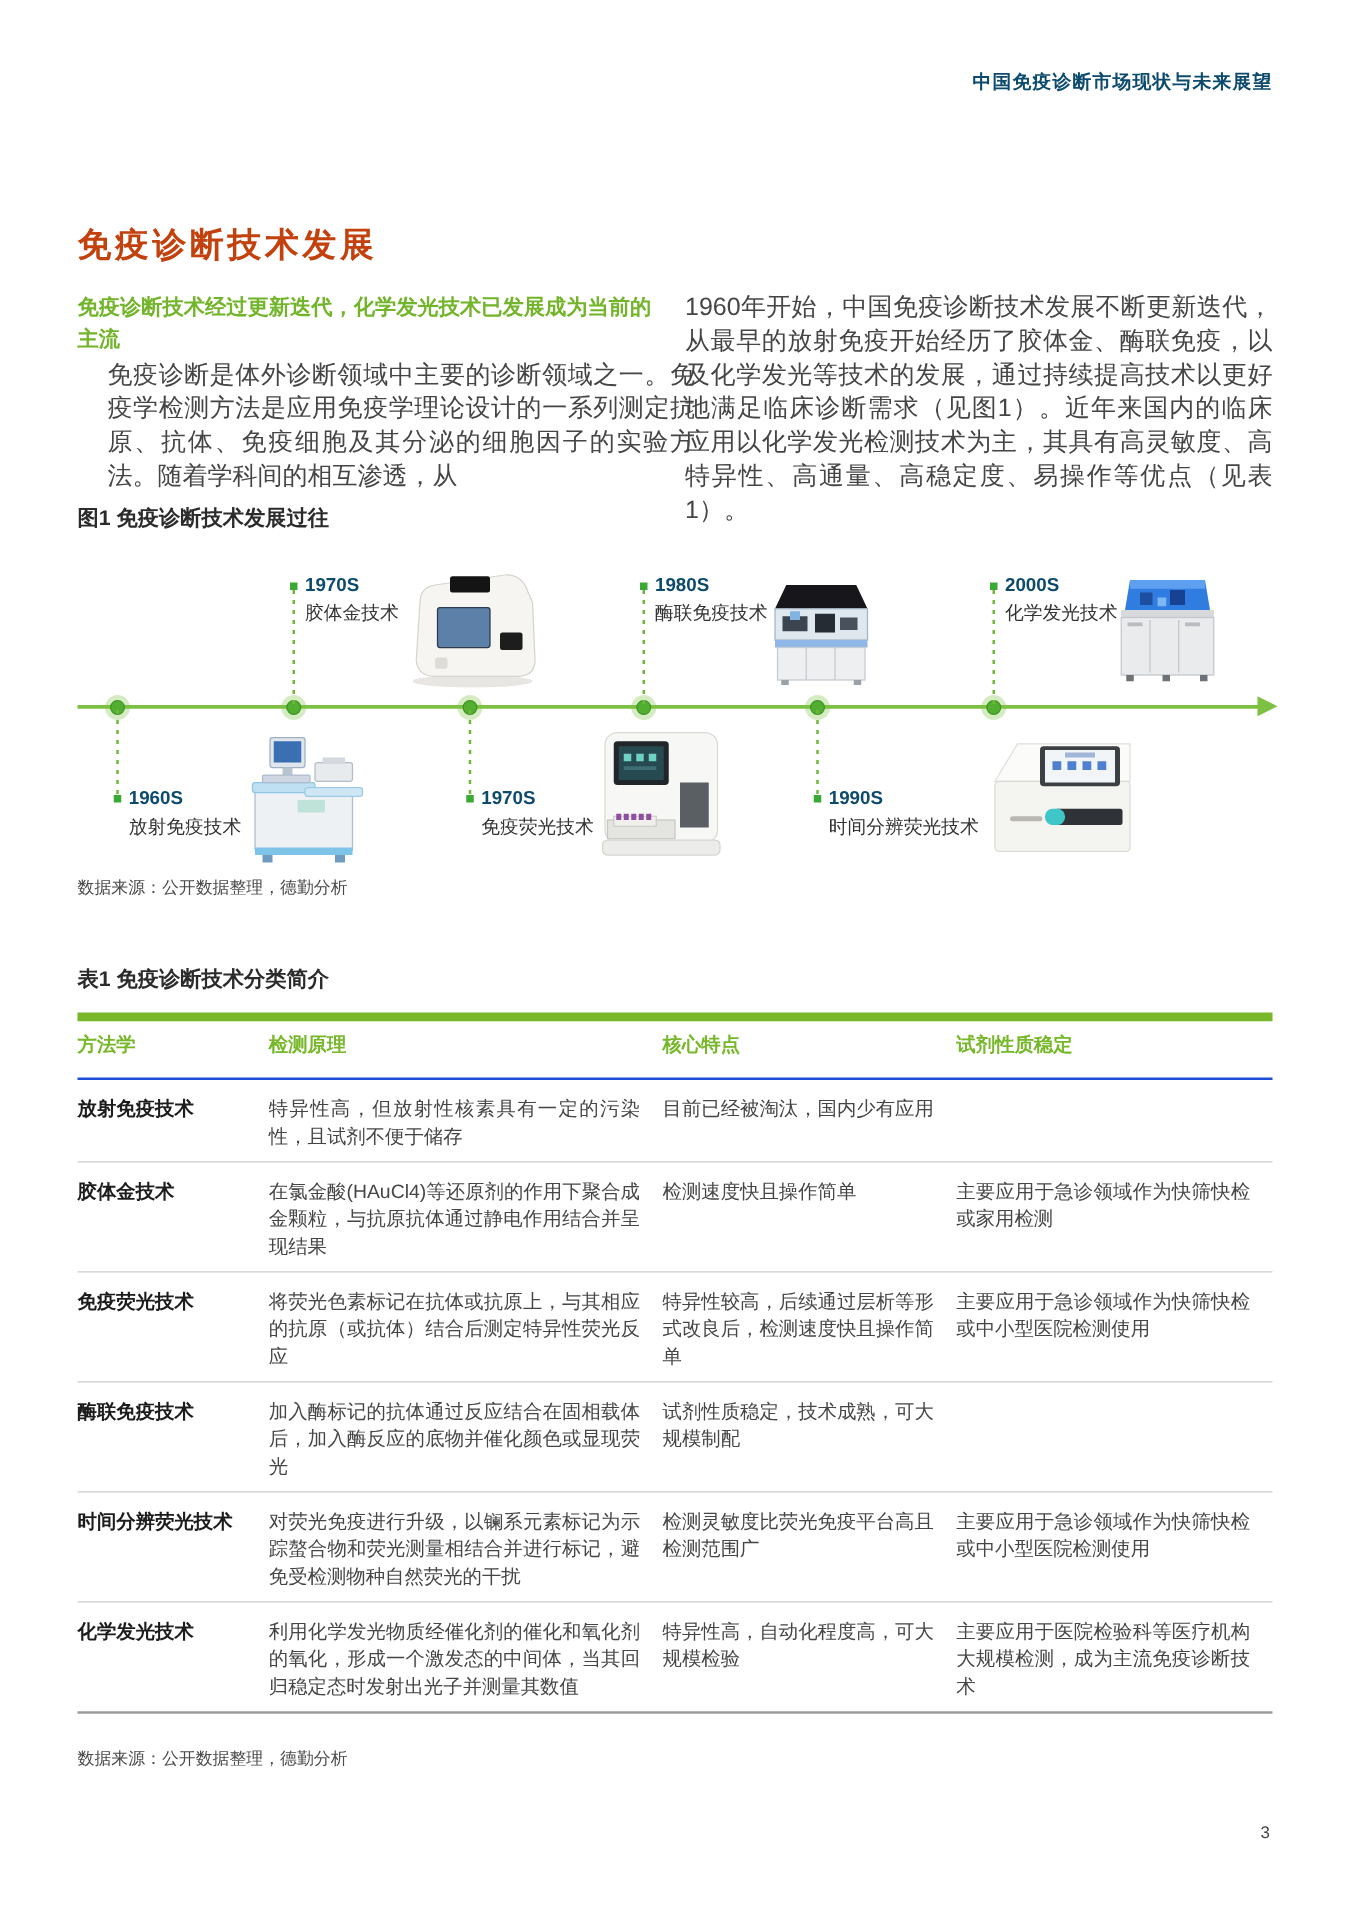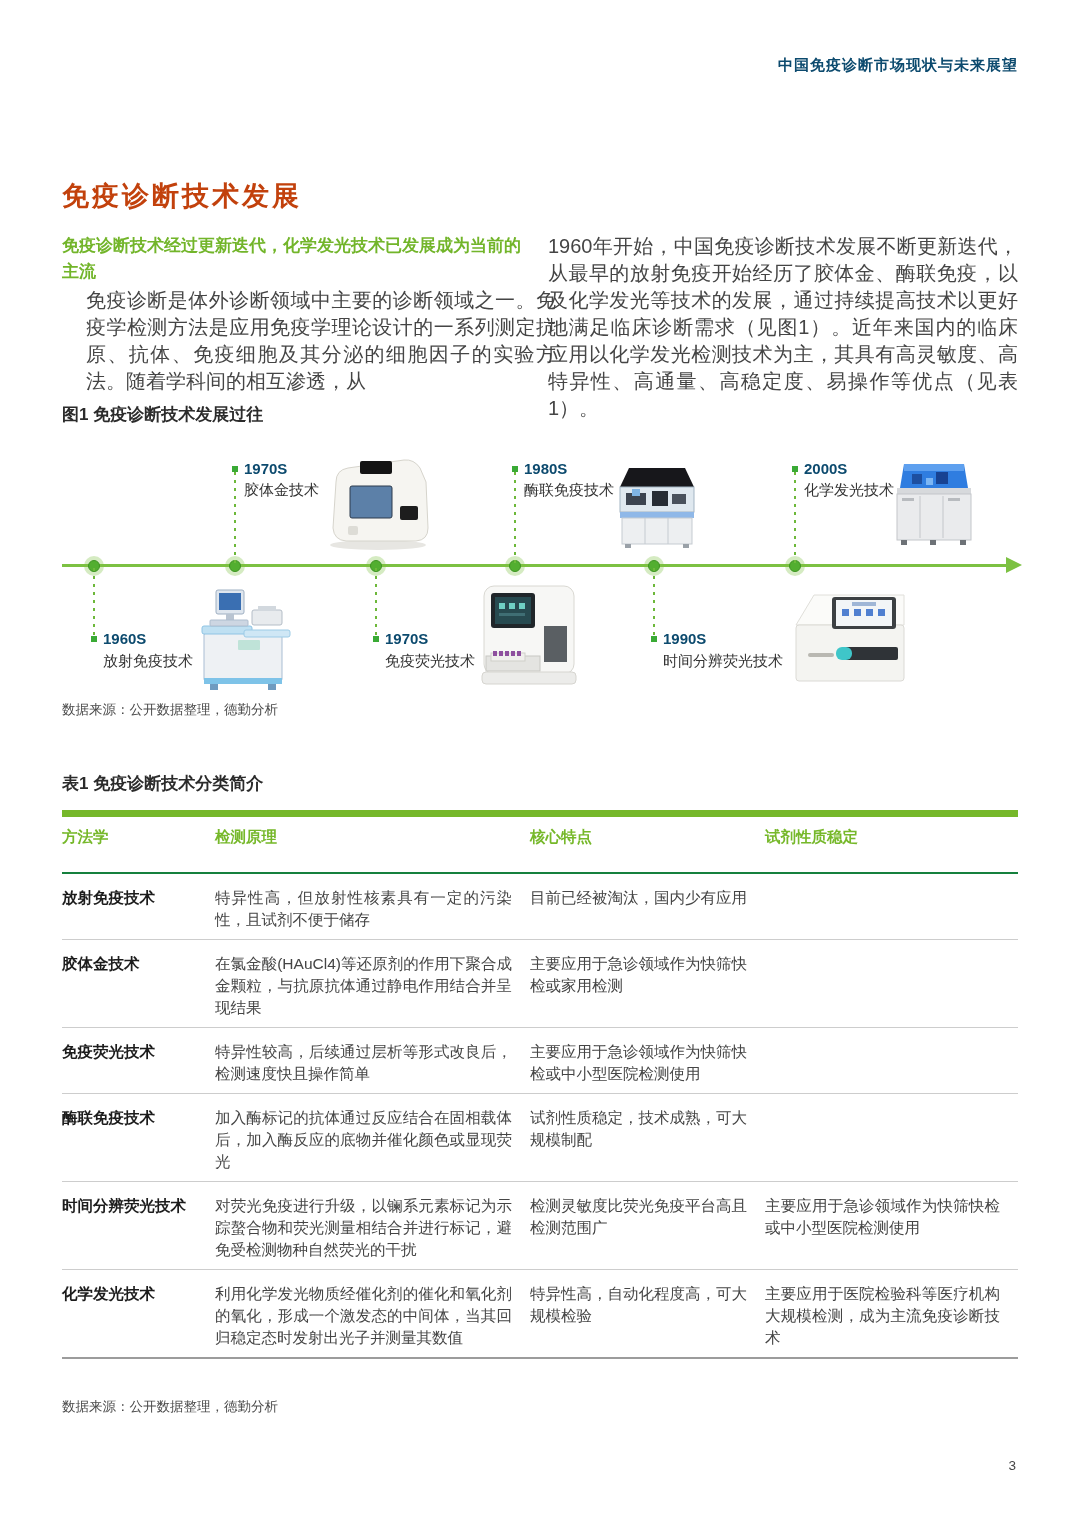--- a/index.html
+++ b/index.html
@@ -53,21 +53,21 @@
   .figure-source, .table-source { font-size:13.5px; color:#4a4a4a; }
   .figure-source { position:absolute; left:62px; top:701px; }
   .table-source  { position:absolute; left:62px; top:1398px; }
 
   .table-title { position:absolute; left:62px; top:772px; font-size:17px; font-weight:bold; color:#2b2b2b; }
 
   
   .dtable { position:absolute; left:62px; top:810px; width:956px; }
   .dtable .topbar { height:7px; background:#76b82a; }
   .trow { display:grid; grid-template-columns:153px 315px 235px 253px; }
-  .trow.head { padding:9px 0 24px; border-bottom:2px solid #15803d; }
+  .trow.head { padding:9px 0 14px; border-bottom:2px solid #1d4ed8; }
   .trow.head .cell { font-size:15.5px; font-weight:bold; color:#76b82a; }
   .trow.data { padding:13px 0 8px; border-bottom:1px solid #cdcdcd; }
   .trow.data:last-child { border-bottom:2px solid #9c9c9c; }
   .cell { padding-right:18px; font-size:15.5px; line-height:22px; color:#454545; text-align:justify; }
   .cell.method { font-weight:bold; color:#1c1c1c; }
 
   .page-number { position:absolute; right:64px; top:1458px; font-size:13.5px; color:#444444; }
 </style>
 </head>
 <body>
@@ -260,25 +260,27 @@
 
     <div class="trow data">
       <div class="cell method">放射免疫技术</div>
       <div class="cell">特异性高，但放射性核素具有一定的污染性，且试剂不便于储存</div>
       <div class="cell">目前已经被淘汰，国内少有应用</div>
     </div>
 
     <div class="trow data">
       <div class="cell method">胶体金技术</div>
       <div class="cell">在氯金酸(HAuCl4)等还原剂的作用下聚合成金颗粒，与抗原抗体通过静电作用结合并呈现结果</div>
+      <div class="cell">检测速度快且操作简单</div>
       <div class="cell">主要应用于急诊领域作为快筛快检或家用检测</div>
     </div>
 
     <div class="trow data">
       <div class="cell method">免疫荧光技术</div>
+      <div class="cell">将荧光色素标记在抗体或抗原上，与其相应的抗原（或抗体）结合后测定特异性荧光反应</div>
       <div class="cell">特异性较高，后续通过层析等形式改良后，检测速度快且操作简单</div>
       <div class="cell">主要应用于急诊领域作为快筛快检或中小型医院检测使用</div>
     </div>
 
     <div class="trow data">
       <div class="cell method">酶联免疫技术</div>
       <div class="cell">加入酶标记的抗体通过反应结合在固相载体后，加入酶反应的底物并催化颜色或显现荧光</div>
       <div class="cell">试剂性质稳定，技术成熟，可大规模制配</div>
     </div>
 

